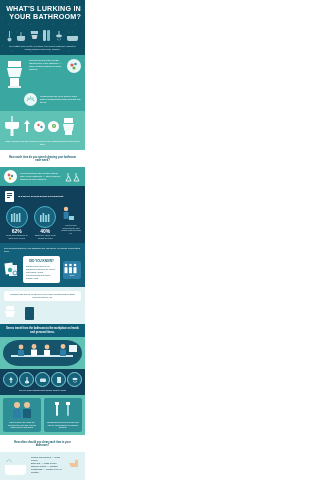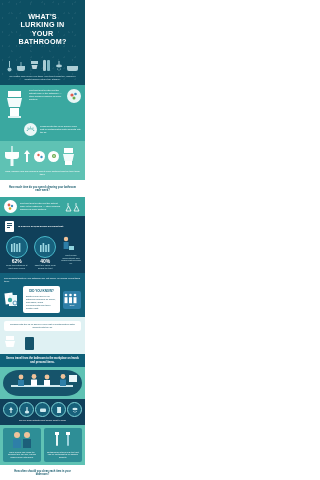--- a/index.html
+++ b/index.html
@@ -10,22 +10,22 @@
 
   .band{position:relative;width:85px;box-sizing:border-box;}
 
   
   .hdr{background:#0d4f63;background-image:
         radial-gradient(circle at 18% 30%, rgba(255,255,255,.07) 0 1px, transparent 1px),
         radial-gradient(circle at 62% 70%, rgba(255,255,255,.06) 0 1px, transparent 1px),
         radial-gradient(circle at 84% 22%, rgba(255,255,255,.05) 0 1px, transparent 1px);
        background-size:14px 14px,19px 19px,11px 11px;
        padding:5px 4px 4px;}
-  .hdr h1{margin:8px;color:#ffffff;font-size:7.2px;line-height:8.4px;
-          font-weight:bold;letter-spacing:.2px;text-align:center;}
+  .hdr h1{margin:0;color:#ffffff;font-size:7.2px;line-height:8.4px;
+          font-weight:bold;letter-spacing:.2px;text-align:right;}
   .fixrow{display:flex;align-items:flex-end;justify-content:space-around;
           height:17px;margin-top:3px;opacity:.82;}
   .sub{margin:3px 2px 0;color:#cfe6ec;font-size:2.5px;line-height:3.2px;
        text-align:center;}
 
   
   .teal{background:#3aa8a0;padding:4px 4px 5px;}
   .mint{background:#5fc2b4;}
   .deep{background:#12607a;}
   .pale{background:#dff1f3;}

